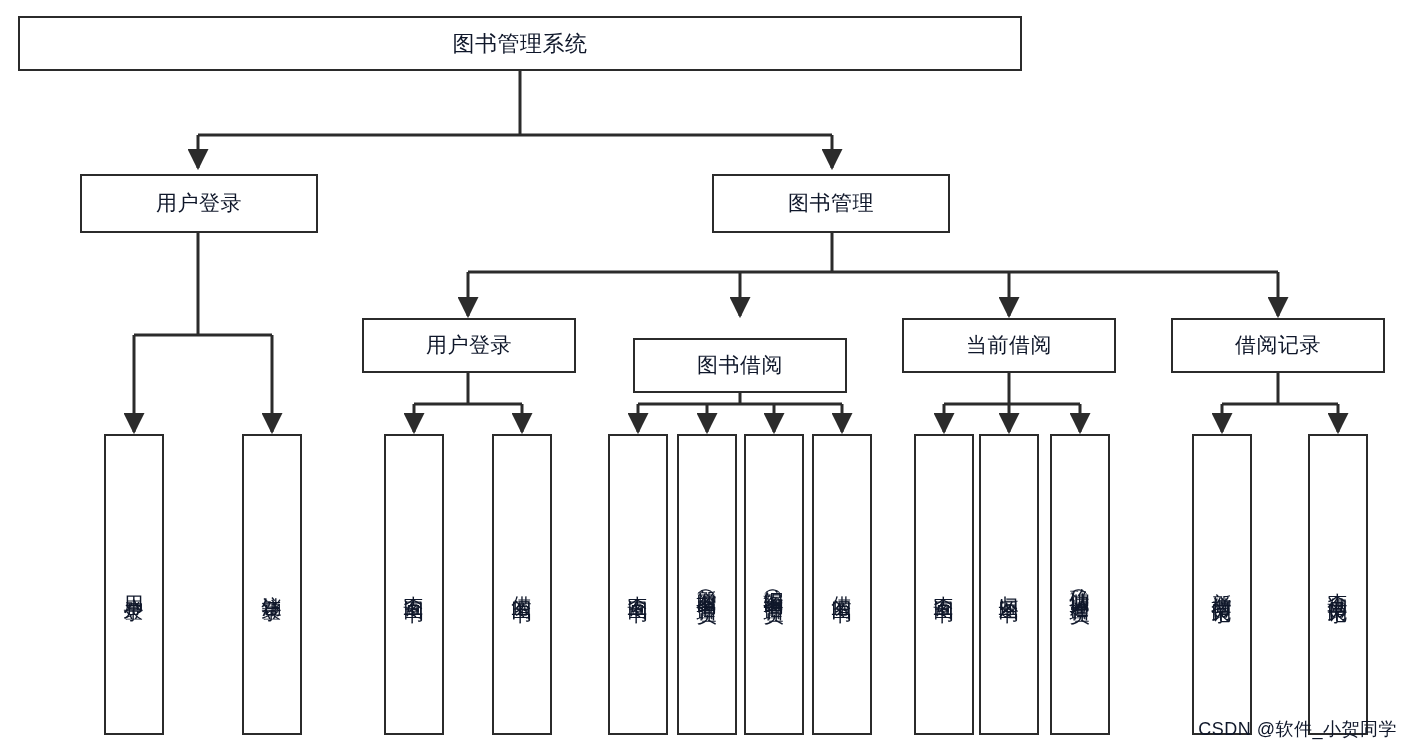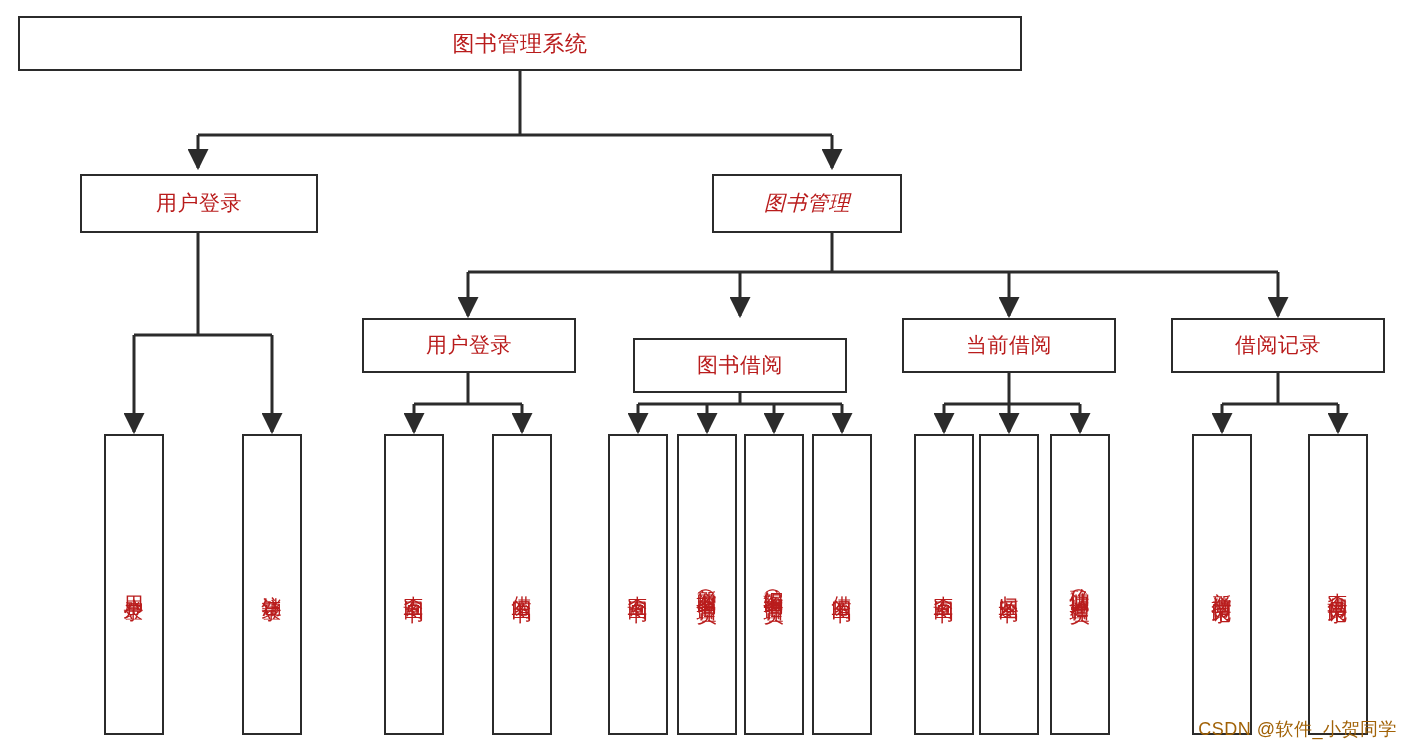--- a/index.html
+++ b/index.html
@@ -32,40 +32,40 @@
     position: absolute;
     box-sizing: border-box;
     border: 2px solid #2b2b2b;
     background: #ffffff;
     display: flex;
     align-items: center;
     justify-content: center;
     z-index: 2;
   }
   .node .label {
-    color: #b91c1c;
+    color: #0f172a;
     font-size: 21px;
     line-height: 1.18;
     letter-spacing: 0.5px;
     white-space: nowrap;
   }
   .node.vertical .label {
     writing-mode: vertical-rl;
     text-orientation: upright;
     font-size: 20px;
     line-height: 1.30;
     letter-spacing: 2.5px;
     white-space: normal;
   }
   .node.root .label { font-size: 22px; }
   .watermark {
     position: absolute;
     right: 8px;
     bottom: 6px;
-    color: #a16207;
+    color: #0f172a;
     font-size: 18px;
     letter-spacing: 0.5px;
     z-index: 5;
     white-space: nowrap;
   }
 </style>
 </head>
 <body>
 
 <div id="diagram-root">
@@ -123,21 +123,21 @@
     </g>
   </svg>
 
   <div class="node root" style="left:18px; top:16px; width:1004px; height:55px;">
     <span class="label">图书管理系统</span>
   </div>
 
   <div class="node" style="left:80px; top:174px; width:238px; height:59px;">
     <span class="label">用户登录</span>
   </div>
-  <div class="node" style="left:712px; top:174px; width:190px; height:59px;font-style:italic;">
+  <div class="node" style="left:712px; top:174px; width:238px; height:59px;">
     <span class="label">图书管理</span>
   </div>
 
   <div class="node" style="left:362px; top:318px; width:214px; height:55px;">
     <span class="label">用户登录</span>
   </div>
   <div class="node" style="left:633px; top:318px; width:214px; height:55px;margin-top:20px;">
     <span class="label">图书借阅</span>
   </div>
   <div class="node" style="left:1171px; top:318px; width:214px; height:55px;">

